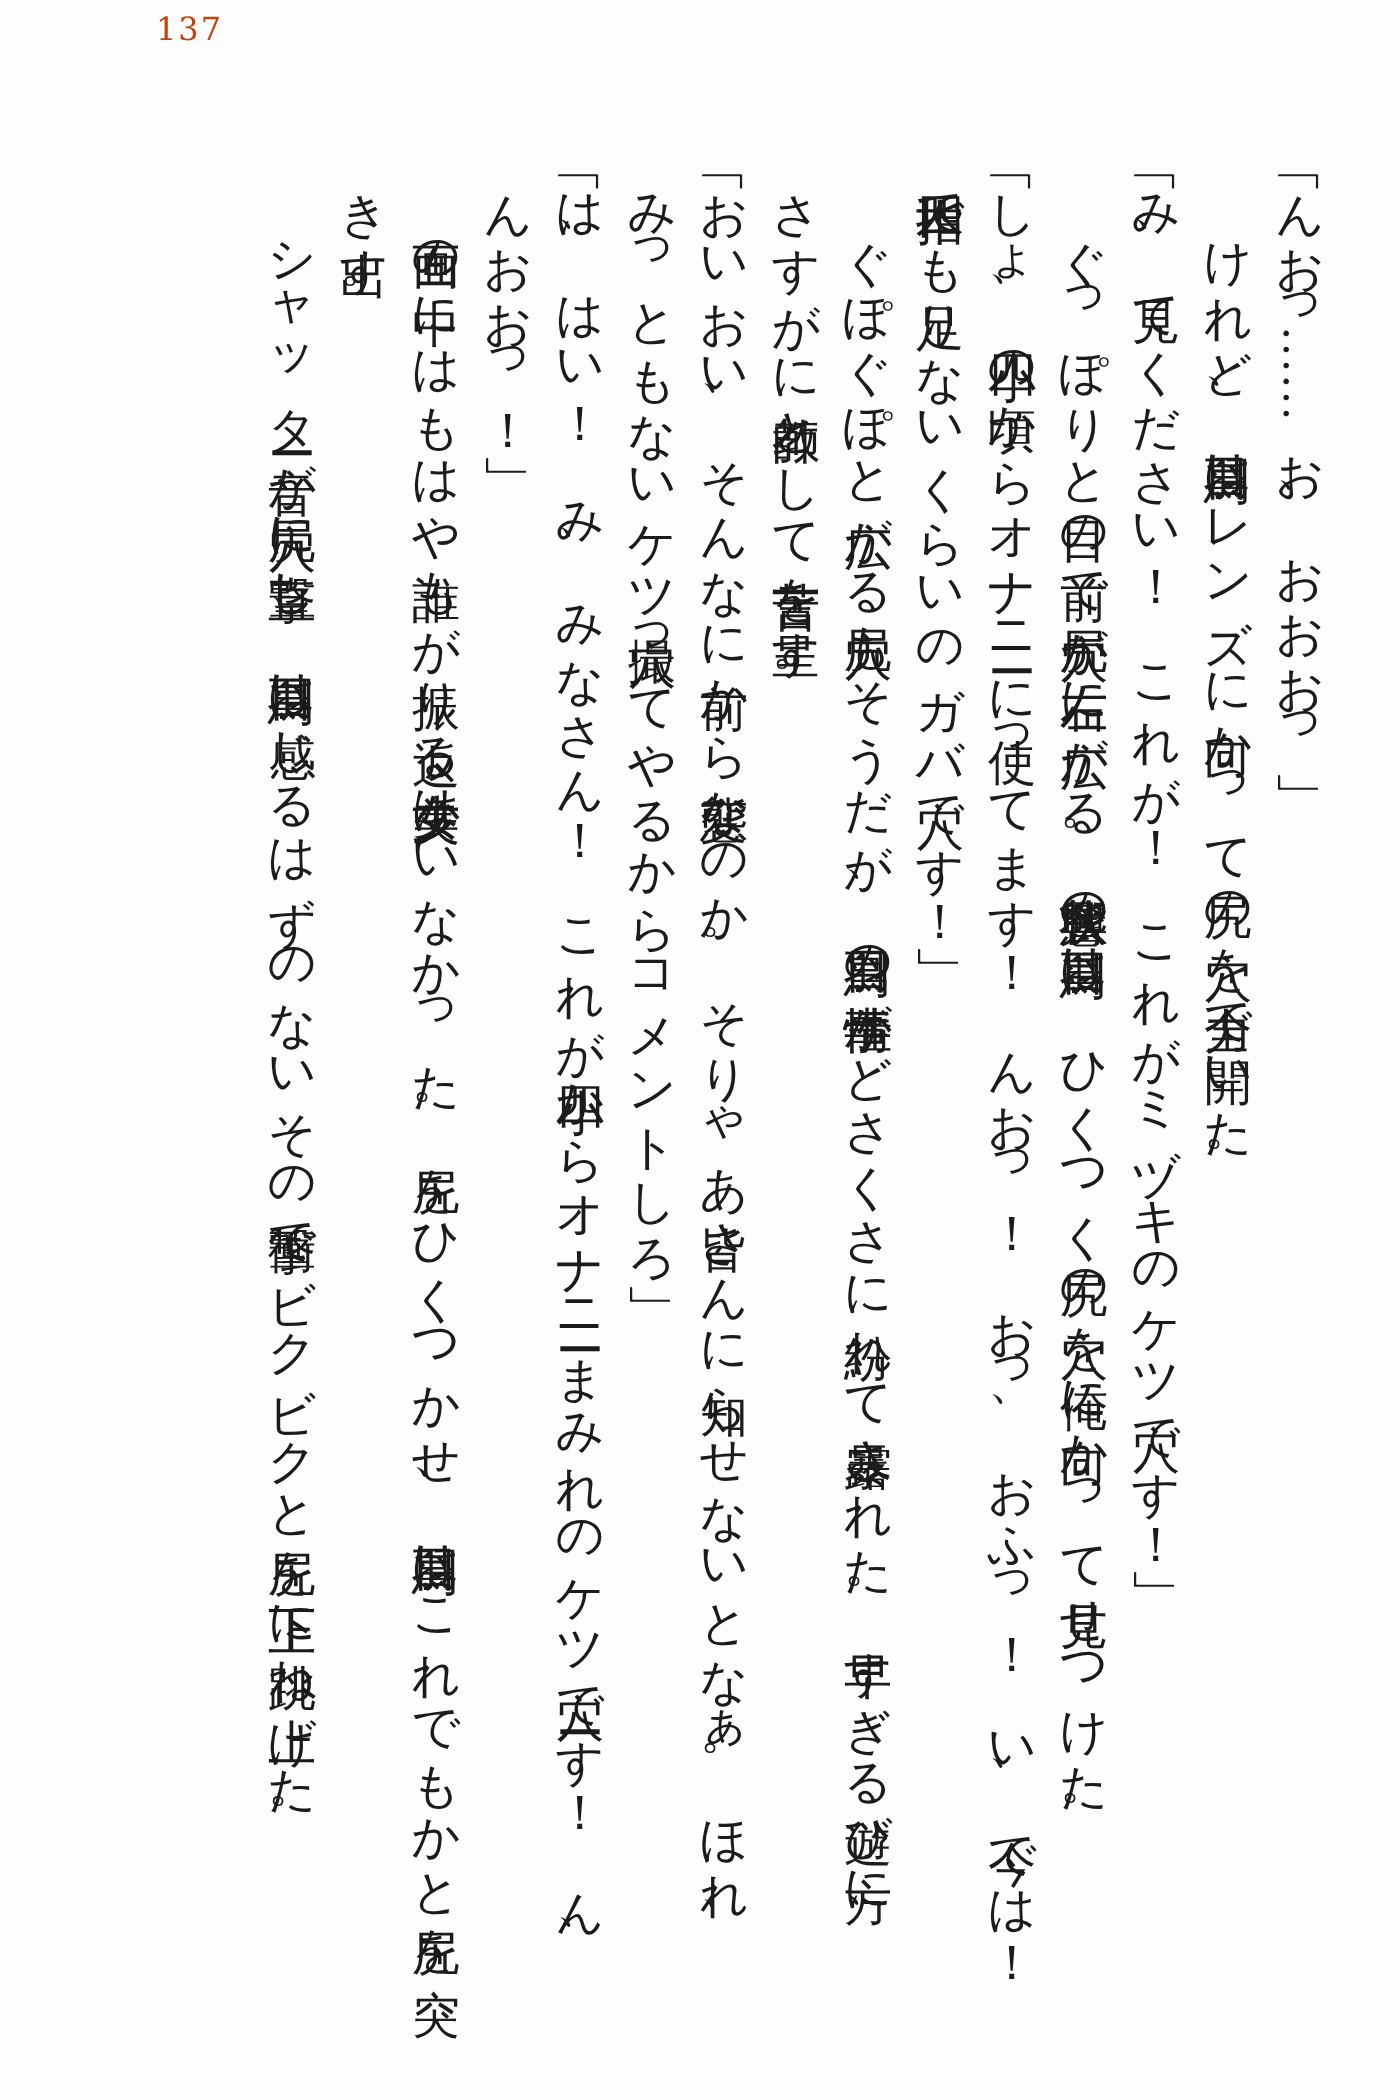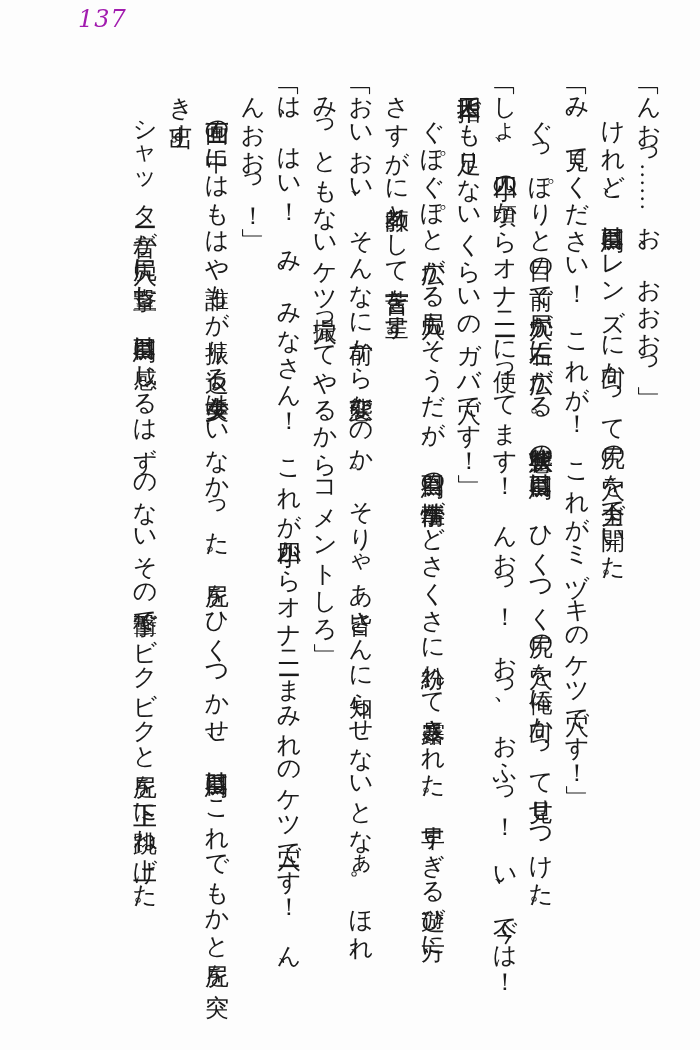--- a/index.html
+++ b/index.html
@@ -13,24 +13,23 @@
     height: 1050px;
     background: #fdfdfd;
     overflow: hidden;
     font-family: "Liberation Serif", "DejaVu Serif", serif;
   }
   .page-number {
     position: absolute;
     top: 5px;
     left: 78px;
     font-family: "DejaVu Serif", "Liberation Serif", serif;
-    font-style: italic;
-    font-size: 24px;
+    font-size: 16px;
     letter-spacing: 1px;
-    color: #a21caf;
+    color: #c2410c;
   }
   .text-block {
     position: absolute;
     top: 80px;
     right: 33px;
     width: 612px;
     height: 913px;
     writing-mode: vertical-rl;
     -webkit-writing-mode: vertical-rl;
     text-orientation: mixed;

